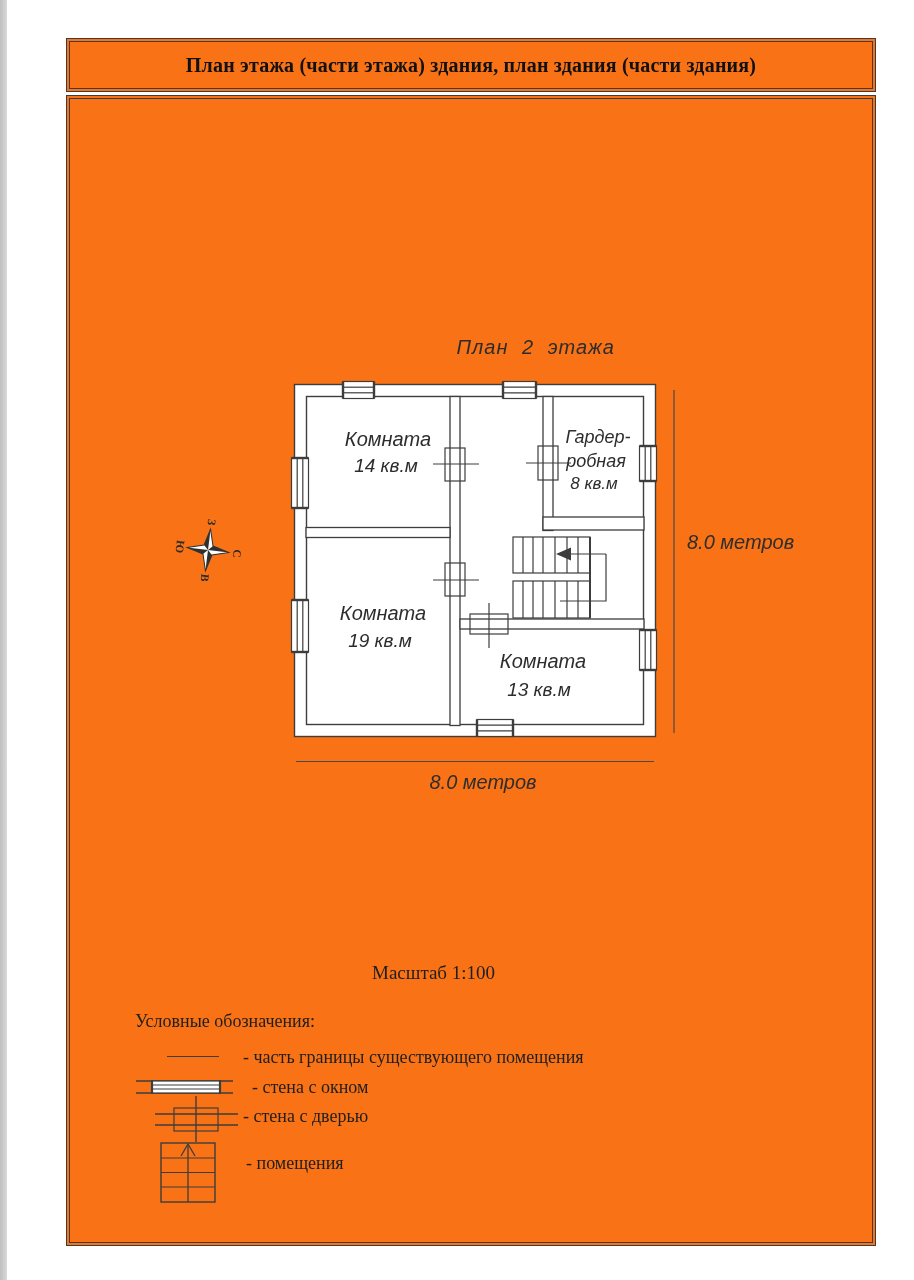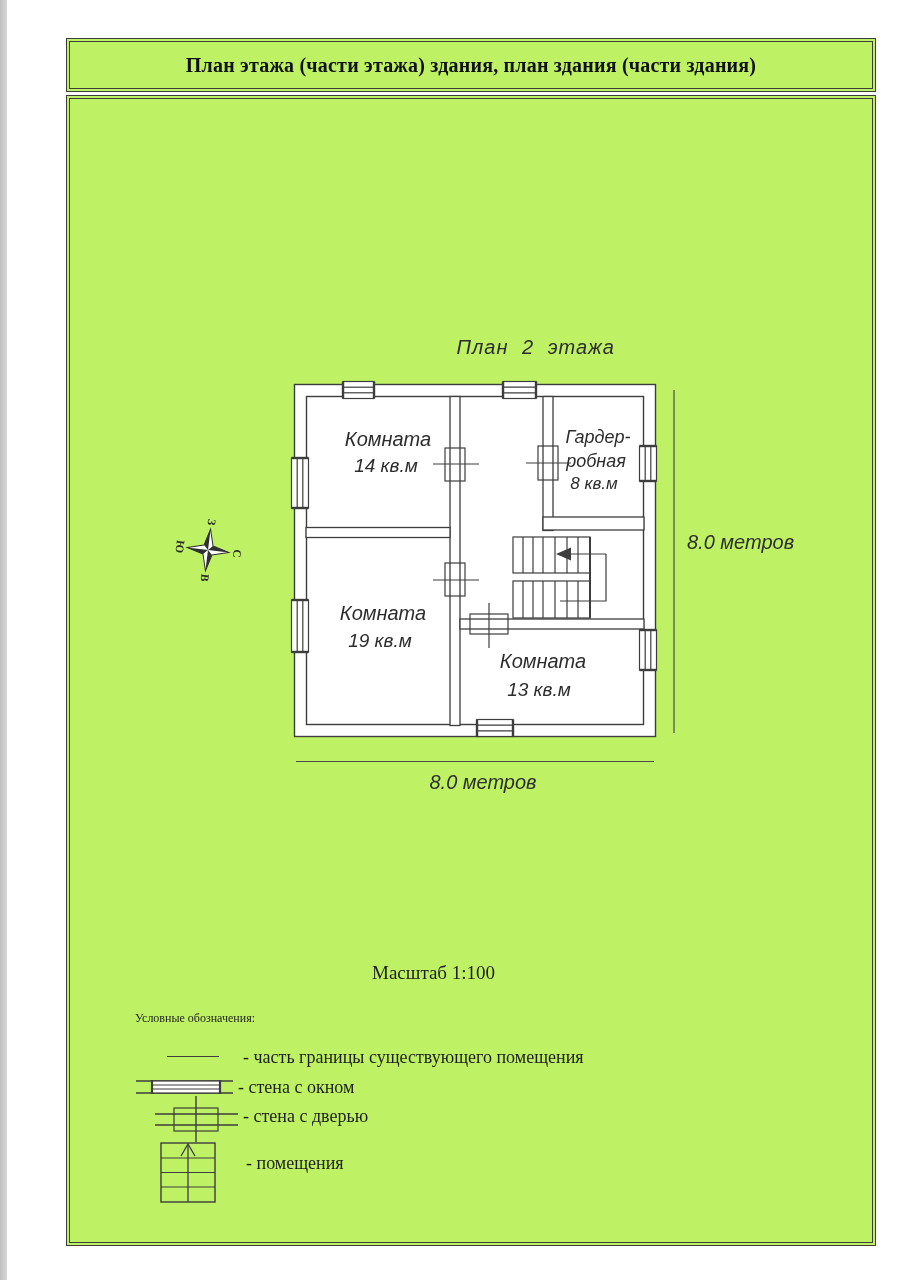--- a/index.html
+++ b/index.html
@@ -7,38 +7,38 @@
     width:914px; height:1280px; position:relative;
     background:#ffffff; overflow:hidden;
     font-family:"Liberation Serif", serif;
   }
   .abs { position:absolute; }
   
   .left-strip { left:0; top:0; width:7px; height:1280px;
     background:linear-gradient(90deg,#bfbfbf,#d9d9d9); }
 
   
-  .dbl { border:1.5px solid #3d3d3d; padding:2px; box-sizing:border-box; background:#bef264; }
+  .dbl { border:1.5px solid #3d3d3d; padding:2px; box-sizing:border-box; background:#f97316; }
   .dbl-inner { border:1px solid #3d3d3d; width:100%; height:100%; box-sizing:border-box;
     display:flex; align-items:center; justify-content:center; }
 
   .title-frame { left:66px; top:38px; width:810px; height:54px; }
   .content-frame { left:66px; top:95px; width:810px; height:1151px; }
 
   .doc-title { font-weight:bold; font-size:20px; color:#111; letter-spacing:0.2px;
     text-align:center; font-family:"Liberation Serif", serif; }
 
   .plan-title { left:335px; top:336px; width:280px; text-align:right;
     font-family:"Liberation Sans", sans-serif; font-style:italic;
     font-size:20px; color:#2c2c2c; word-spacing:7px; letter-spacing:1px; }
 
   .scale-label { left:372px; top:962px; width:240px; text-align:left;
     font-size:19px; color:#1e1e1e; }
 
-  .legend-heading { left:135px; top:1011px; font-size:12px; color:#1e1e1e; }
+  .legend-heading { left:135px; top:1011px; font-size:18px; color:#1e1e1e; }
   .legend-label { font-size:18px; color:#1e1e1e; white-space:nowrap; }
 
   .boundary-line { left:167px; top:1056px; width:52px; border-top:1.6px solid #3d3d3d; }
 
   svg { display:block; }
   .ink { stroke:#3d3d3d; fill:none; }
   .plan-text { font-family:"Liberation Sans", sans-serif; font-style:italic; fill:#2d2d2d; }
   .cmp-letter { font-family:"Liberation Serif", serif; font-style:normal; font-weight:bold;
     font-size:11.5px; fill:#2b2b2b; }
 </style>
@@ -220,21 +220,21 @@
 
 <svg class="abs" style="left:136px; top:1076px;" width="100" height="22" viewBox="0 0 100 22">
   <line x1="0" y1="5" x2="97" y2="5" class="ink" stroke-width="1.4"></line>
   <line x1="0" y1="17" x2="97" y2="17" class="ink" stroke-width="1.4"></line>
   <rect x="16" y="5" width="68" height="12" fill="#fff" stroke="#3d3d3d" stroke-width="1.2"></rect>
   <line x1="16" y1="9" x2="84" y2="9" class="ink" stroke-width="1.1"></line>
   <line x1="16" y1="13" x2="84" y2="13" class="ink" stroke-width="1.1"></line>
   <line x1="16" y1="4" x2="16" y2="18" class="ink" stroke-width="2.2"></line>
   <line x1="84" y1="4" x2="84" y2="18" class="ink" stroke-width="2.2"></line>
 </svg>
-<div class="abs legend-label" style="left:238px; top:1077px;">- стена с окном</div>
+<div class="abs legend-label" style="left:252px; top:1077px;">- стена с окном</div>
 
 <svg class="abs" style="left:152px; top:1094px;" width="92" height="50" viewBox="0 0 92 50">
   <line x1="3" y1="20" x2="86" y2="20" class="ink" stroke-width="1.4"></line>
   <line x1="3" y1="31" x2="86" y2="31" class="ink" stroke-width="1.4"></line>
   <rect x="22" y="14" width="44" height="23" fill="none" stroke="#3d3d3d" stroke-width="1.2"></rect>
   <line x1="44" y1="2" x2="44" y2="48" class="ink" stroke-width="1.4"></line>
 </svg>
 <div class="abs legend-label" style="left:243px; top:1106px;">- стена с дверью</div>
 
 <svg class="abs" style="left:160px; top:1138px;" width="60" height="68" viewBox="0 0 60 68">

